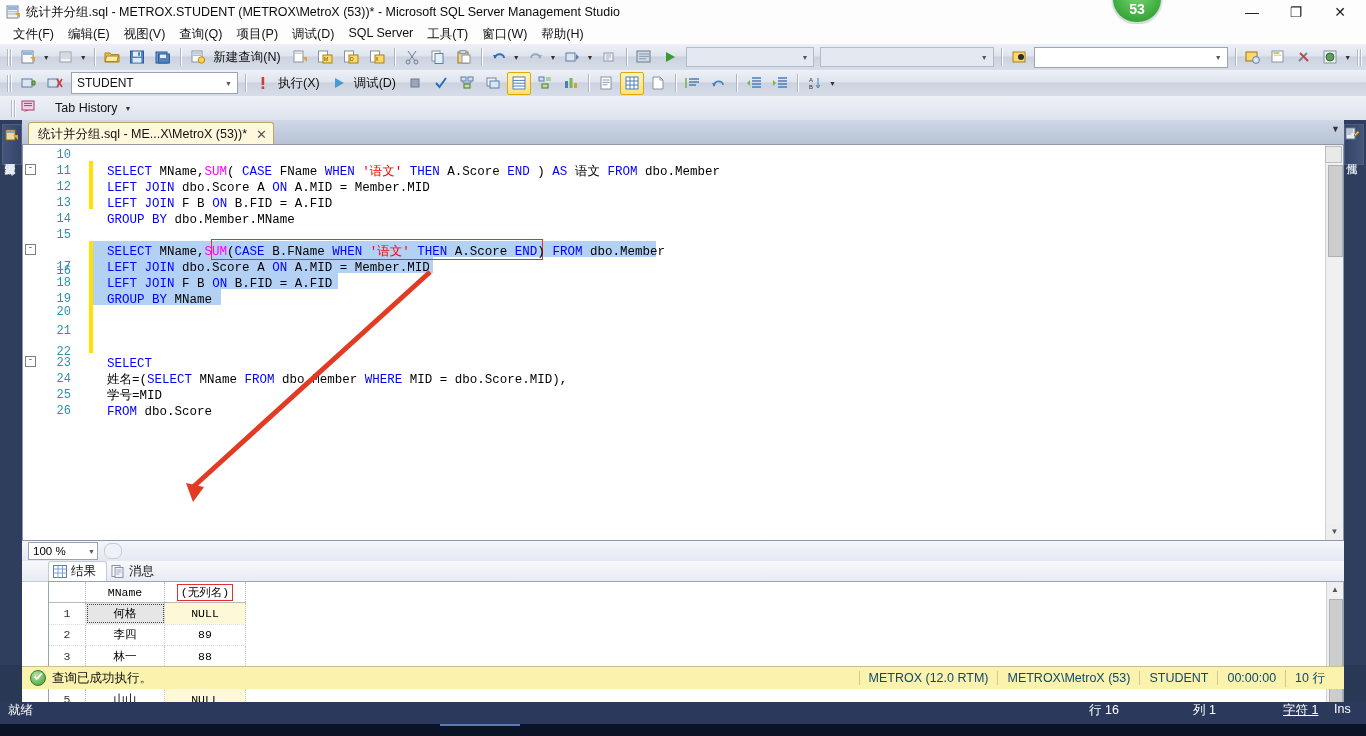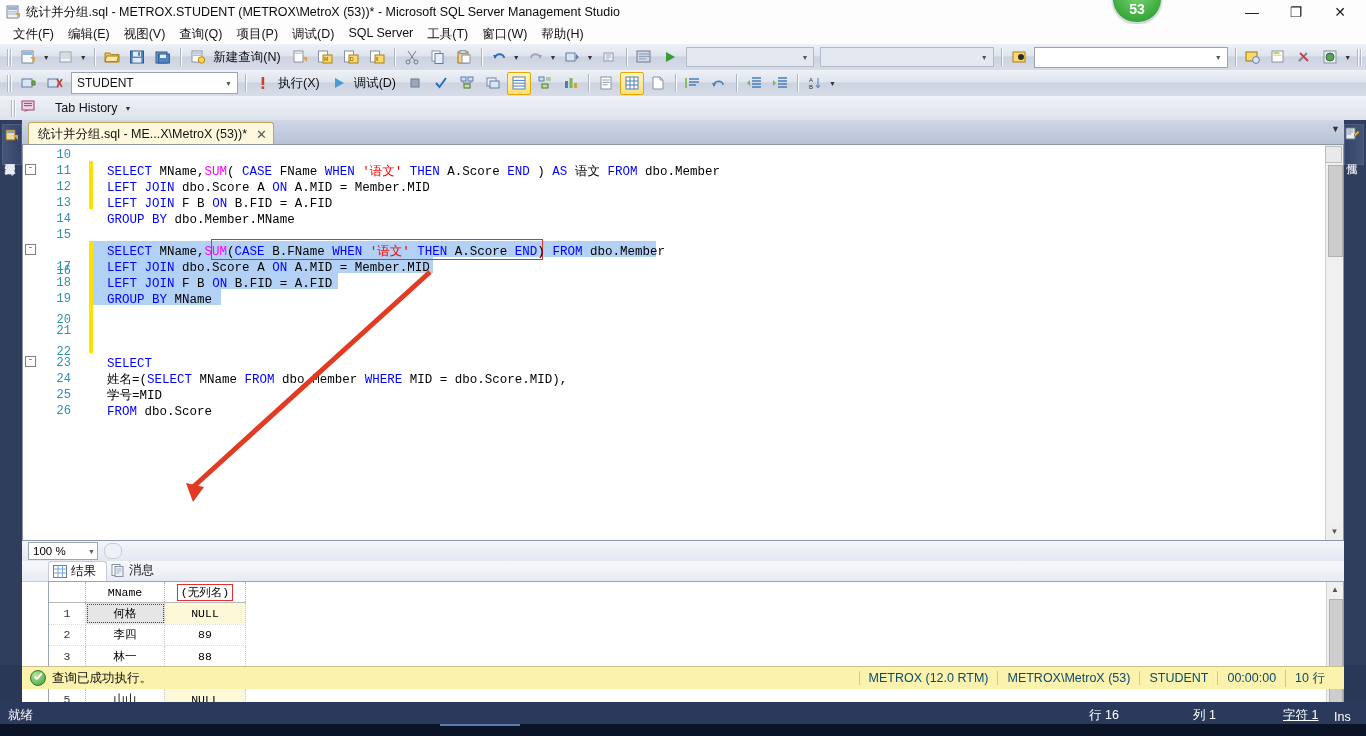--- a/index.html
+++ b/index.html
@@ -112,21 +112,21 @@
      background:linear-gradient(to bottom,#f4f6fa,#e3e8f1);border-bottom:1px solid #9aa4b5;
      display:flex;align-items:center;}
   .zoombox{margin-left:6px;width:62px;height:16px;border:1px solid #9aa4b5;background:#fff;
      display:flex;align-items:center;padding:0 2px 0 4px;font-size:11.5px;}
   .zoombox .cb-arrow{margin-left:auto;font-size:7px;color:#555;}
   .hscroll-mini{margin-left:6px;width:16px;height:14px;border:1px solid #c6ccd8;background:#eef1f6;border-radius:7px;}
 
   
   .results{position:absolute;left:22px;top:441px;width:1322px;height:225px;background:#fff;}
   .restabs{height:20px;background:linear-gradient(to bottom,#f7f8fb,#e7ebf3);
-     border-bottom:1px solid #c3cad8;display:flex;align-items:flex-start;padding-left:26px;}
+     border-bottom:1px solid #c3cad8;display:flex;align-items:center;padding-left:26px;}
   .restab{height:19px;display:flex;align-items:center;padding:0 10px 0 4px;font-size:12.5px;color:#111;}
   .restab.sel{background:#fff;border:1px solid #c3cad8;border-bottom:1px solid #fff;border-radius:3px 3px 0 0;}
   .restab .ri{width:14px;height:13px;margin-right:4px;display:inline-block;}
 
   .grid{position:absolute;left:26px;top:20px;width:1296px;height:186px;background:#fff;
      border:1px solid #9aa4b5;box-sizing:border-box;overflow:hidden;}
   table.rg{border-collapse:collapse;font-size:11.5px;font-family:"Liberation Mono","DejaVu Sans Mono",monospace;table-layout:fixed;}
   table.rg th{height:20px;background:#fff;border-right:1px dotted #b9b9b9;border-bottom:1px solid #b9b9b9;
      font-weight:normal;color:#000;text-align:center;padding:0 4px;}
   table.rg th.rn{width:26px;border-right:1px dotted #b9b9b9;}
@@ -150,21 +150,21 @@
   .qs-ok{width:14px;height:14px;border-radius:50%;
      background:radial-gradient(circle at 35% 30%,#b6e6a0,#3c9b34);border:1px solid #2c7a26;
      margin-right:6px;position:relative;}
   .qs-ok:after{content:"";position:absolute;left:3px;top:6px;width:4px;height:2px;background:#fff;transform:rotate(45deg);}
   .qs-ok:before{content:"";position:absolute;left:5px;top:4px;width:7px;height:2px;background:#fff;transform:rotate(-48deg);}
   .qs-right{margin-left:auto;display:flex;align-items:center;padding-right:10px;font-size:12.5px;color:#0c4a6e;}
   .qs-right .seg{padding:0 9px;border-left:1px solid #cfc690;white-space:nowrap;}
 
   
   .statusbar{position:absolute;left:0;top:702px;width:1366px;height:22px;background:#2b3a5c;color:#fff;
-     display:flex;align-items:flex-end;font-size:12.5px;}
+     display:flex;align-items:flex-start;font-size:12.5px;}
   .statusbar .sb-ready{padding-left:8px;}
   .statusbar .sb-seg{position:absolute;white-space:nowrap;}
   .taskbar{position:absolute;left:0;top:724px;width:1366px;height:12px;background:#0b1326;}
   .taskbar .tb-hl{position:absolute;left:440px;top:0;width:80px;height:2px;background:#5b7bb5;}
 </style>
 </head>
 <body>
 
 <div class="app">
 
@@ -597,21 +597,21 @@
           <div class="ln" style="top: 3px;">10</div>
           <div class="ln" style="top: 19px;">11</div>
           <div class="ln" style="top: 35px;">12</div>
           <div class="ln" style="top: 51px;">13</div>
           <div class="ln" style="top: 67px;">14</div>
           <div class="ln" style="top: 83px;">15</div>
           <div class="ln" style="top: 99px; margin-top: 20px;">16</div>
           <div class="ln" style="top: 115px;">17</div>
           <div class="ln" style="top: 131px;">18</div>
           <div class="ln" style="top: 147px;">19</div>
-          <div class="ln" style="top: 168px;">20</div>
+          <div class="ln" style="top: 160px;">20</div>
           <div class="ln" style="top: 179px;">21</div>
           <div class="ln" style="top: 200px;">22</div>
           <div class="ln" style="top: 211px;">23</div>
           <div class="ln" style="top: 227px;">24</div>
           <div class="ln" style="top: 243px;">25</div>
           <div class="ln" style="top: 259px;">26</div>
         </div>
       <div class="foldbar"></div>
       <div class="chgbar" style="top:16px;height:48px;"></div>
       <div class="chgbar" style="top:96px;height:112px;"></div>

